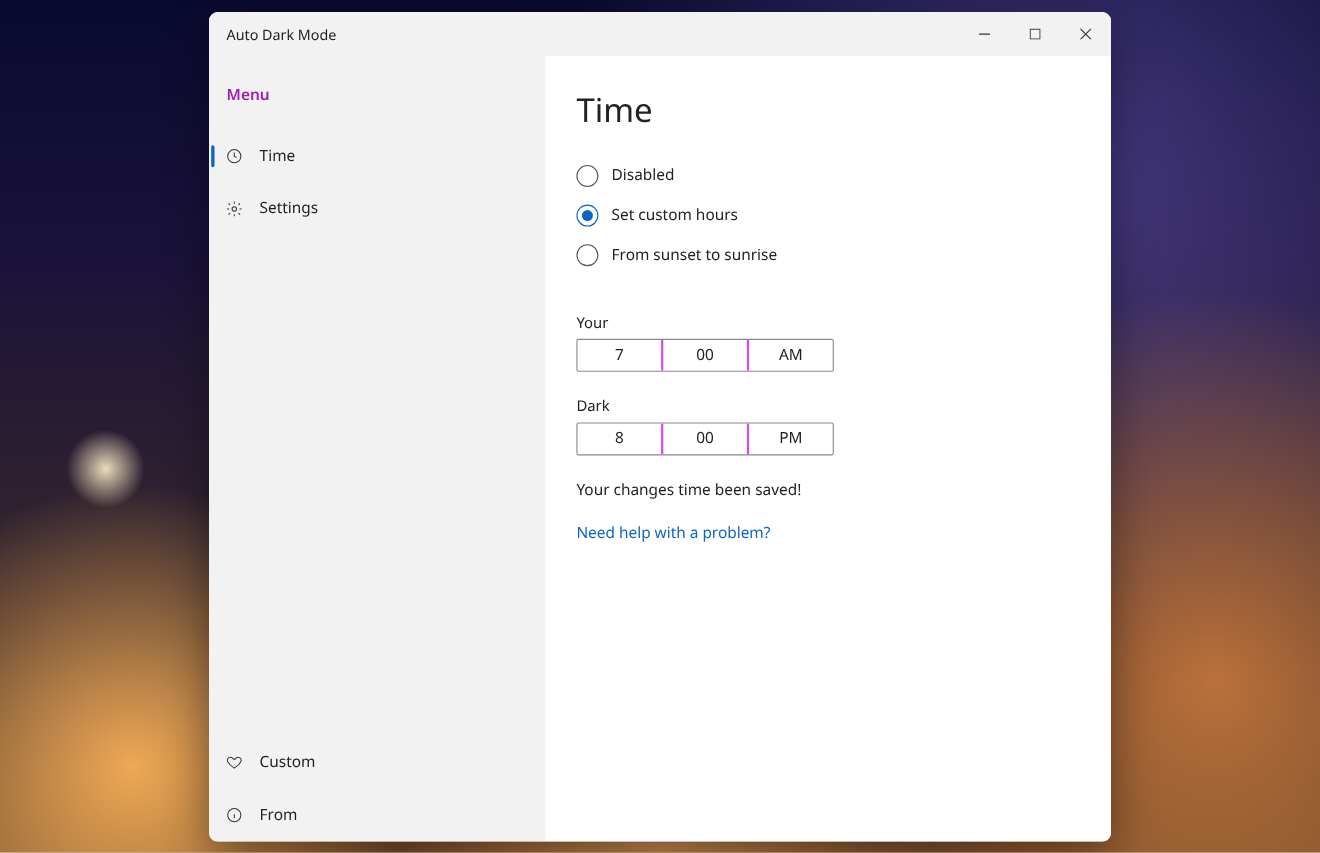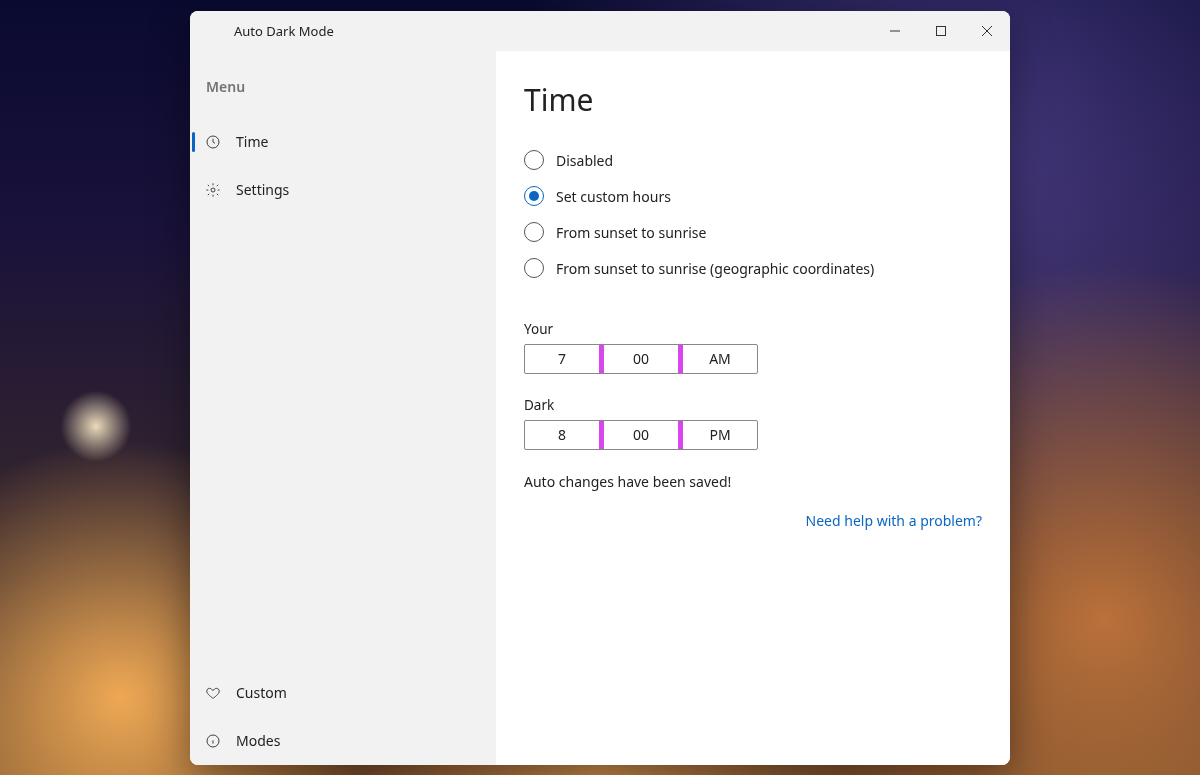--- a/index.html
+++ b/index.html
@@ -28,21 +28,20 @@
     position: relative;
   }
   .titlebar {
     height: 40px;
     display: flex;
     align-items: center;
     justify-content: space-between;
     background: #f2f2f2;
     font-size: 13px;
     color: #222;
-    padding-left: 28px;
   }
   .titlebar .title { padding-left: 16px; }
   .titlebar .controls { display: flex; height: 100%; }
   .titlebar .ctrl {
     width: 46px; height: 100%;
     display: flex; align-items: center; justify-content: center;
     color: #333;
     cursor: default;
   }
 
@@ -55,21 +54,21 @@
     width: 306px;
     background: #f2f2f2;
     display: flex;
     flex-direction: column;
     padding-top: 12px;
   }
   .menu-header {
     font-weight: 600;
     font-size: 14px;
     padding: 14px 16px 22px 16px;
-    color: #737373;
+    color: #a21caf;
   }
   .nav { display: flex; flex-direction: column; }
   .nav-item {
     display: flex;
     align-items: center;
     gap: 14px;
     height: 48px;
     padding: 0 14px;
     font-size: 14px;
     color: #222;
@@ -91,43 +90,43 @@
   .main {
     flex: 1;
     background: #fff;
     padding: 28px 28px;
     overflow: auto;
     color: #222;
   }
   .page-title { font-size: 30px; font-weight: 400; margin-bottom: 30px; }
   .radio-group { display:flex; flex-direction:column; gap: 16px; margin-bottom: 42px; }
   .radio {
-    display: flex; align-items: flex-end; gap: 12px; font-size: 14px; cursor: default;
+    display: flex; align-items: center; gap: 12px; font-size: 14px; cursor: default;
   }
   .radio .circle {
     width: 20px; height: 20px; border: 1.5px solid #555; border-radius: 50%;
     display:flex; align-items:center; justify-content:center; flex-shrink:0;
   }
   .radio.selected .circle { border-color: #0a66c2; }
   .radio.selected .circle::after {
     content:""; width:10px; height:10px; background:#0a66c2; border-radius:50%;
   }
 
   .section-title { font-size: 20px; font-weight: 600; margin-bottom: 14px; margin-top: 6px; }
   .field-label { font-size: 13.5px; margin-bottom: 6px; }
   .time-picker {
     display:flex; width: 234px; height: 30px; border:1px solid #888; border-radius:2px; overflow:hidden; margin-bottom: 22px;
   }
   .time-picker .cell {
     flex:1; display:flex; align-items:center; justify-content:center; font-size:14px;
   }
-  .time-picker .cell + .cell { border-left:5px solid #d946ef; }
+  .time-picker .cell + .cell { border-left:2px solid #d946ef; }
 
   .info-body { font-size:14px; margin-bottom: 20px; }
-  .link { color:#0a66c2; font-size:14px; cursor:pointer;text-align:right; }
+  .link { color:#0a66c2; font-size:14px; cursor:pointer; }
 </style>
 </head>
 <body>
 
 <div class="window">
 
   <div class="titlebar">
     <div class="title">Auto Dark Mode</div>
     <div class="controls">
       <div class="ctrl">
@@ -188,59 +187,55 @@
           </span>
           <span>Custom</span>
         </div>
         <div class="nav-item">
           <span class="nav-icon">
             <svg viewBox="0 0 24 24">
                 <circle cx="12" cy="12" r="9"></circle>
                 <path d="M12 8h.01M12 11v5"></path>
               </svg>
           </span>
-          <span>Modes</span>
+          <span>From</span>
         </div>
       </div>
     </div>
 
     <div class="main">
       <div class="page-title">Time</div>
 
       <div class="radio-group">
         <div class="radio">
           <span class="circle"></span>
           <span>Disabled</span>
         </div>
         <div class="radio selected">
           <span class="circle"></span>
           <span>Set custom hours</span>
         </div>
         <div class="radio">
           <span class="circle"></span>
           <span>From sunset to sunrise</span>
-        </div>
-        <div class="radio">
-          <span class="circle"></span>
-          <span>From sunset to sunrise (geographic coordinates)</span>
         </div>
       </div>
 
 
       <div class="field-label">Your</div>
       <div class="time-picker">
         <div class="cell">7</div>
         <div class="cell">00</div>
         <div class="cell">AM</div>
       </div>
 
       <div class="field-label">Dark</div>
       <div class="time-picker">
         <div class="cell">8</div>
         <div class="cell">00</div>
         <div class="cell">PM</div>
       </div>
 
-      <div class="info-body">Auto changes have been saved!</div>
+      <div class="info-body">Your changes time been saved!</div>
       <div class="link">Need help with a problem?</div>
     </div>
   </div>
 </div>
 
 </body></html>

